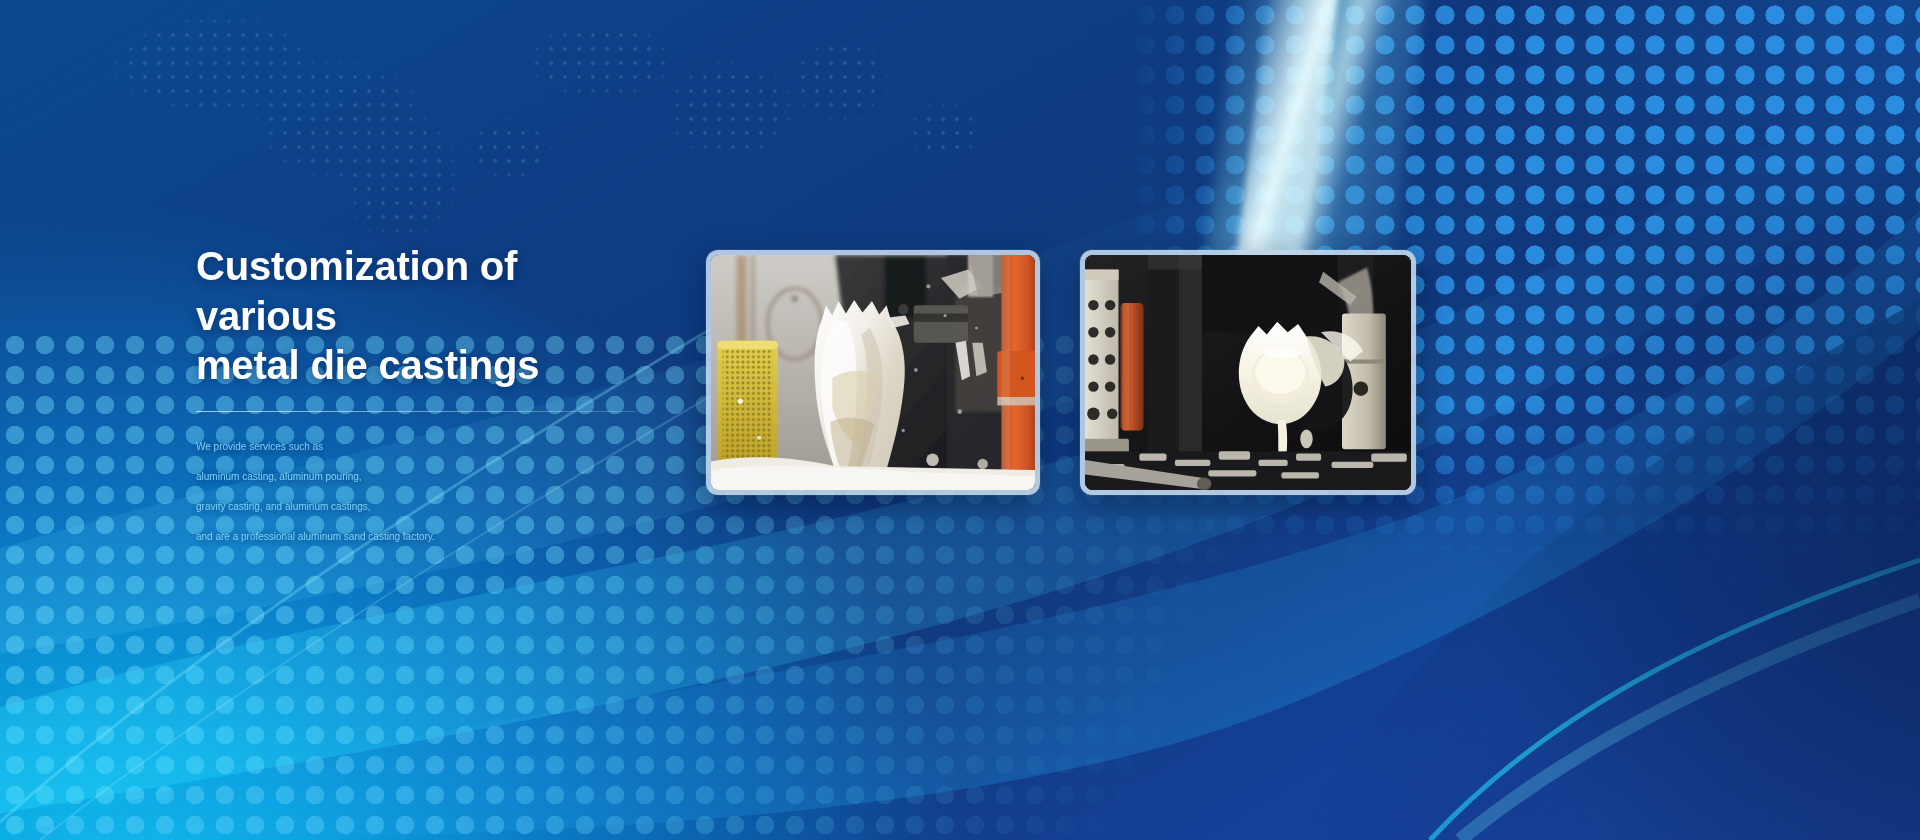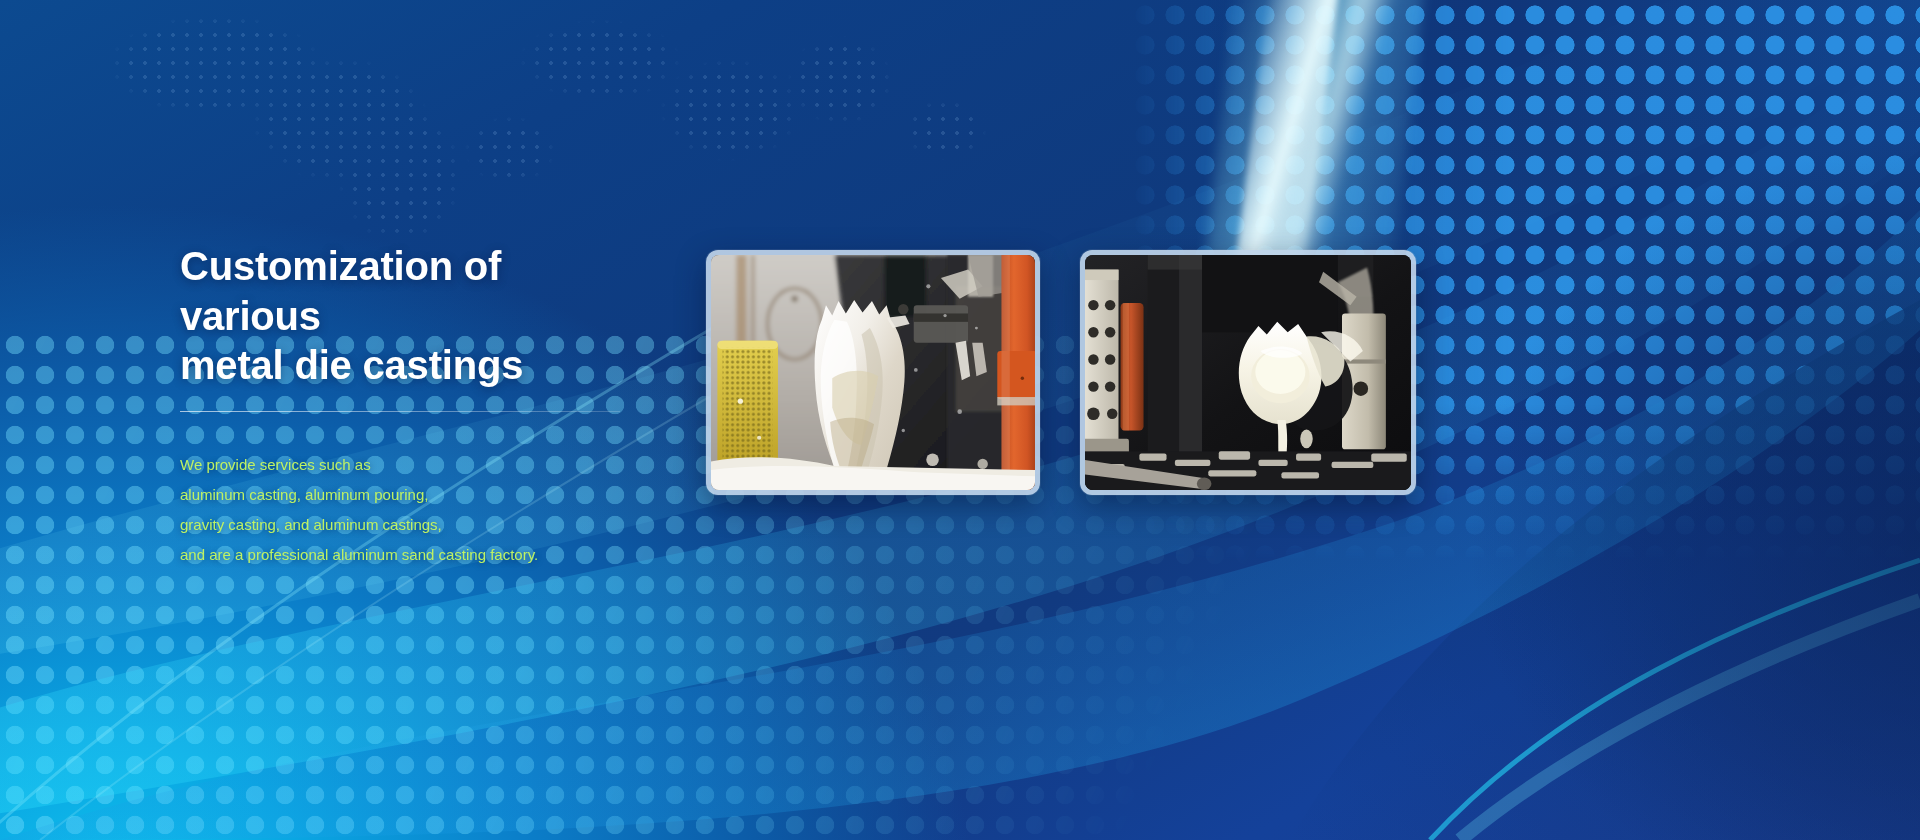--- a/index.html
+++ b/index.html
@@ -94,41 +94,41 @@
 
   
   #bg-vignette{
     background:radial-gradient(ellipse 680px 560px at 102% 64%, rgba(10,30,80,.55) 0%, rgba(10,30,80,.25) 45%, rgba(10,30,80,0) 72%);
   }
 
   
   #content{position:absolute;inset:0;}
 
   #text-block{
-    position:absolute;left:180px;top:242px;width:470px;
+    position:absolute;left:196px;top:242px;width:470px;
   }
   #headline{
     margin:0;
     color:#ffffff;
     font-size:40px;
     font-weight:bold;
     line-height:1.24;
     letter-spacing:-.2px;
     text-shadow:0 2px 10px rgba(0,20,60,.45);
     white-space:pre-line;
   }
   #headline-rule{
     margin-top:20px;
     width:440px;height:1px;
     background:linear-gradient(to right, rgba(255,255,255,.65), rgba(255,255,255,.18));
   }
   #subcopy{
-    margin-top:38px;
-    color:#bef264;
-    font-size:15px;
+    margin-top:20px;
+    color:#7dd3fc;
+    font-size:10px;
     line-height:30px;
     text-shadow:0 1px 6px rgba(0,25,70,.55);
     white-space:pre-line;
   }
 
   
   .photo-card{
     position:absolute;
     border-radius:12px;
     padding:5px;

